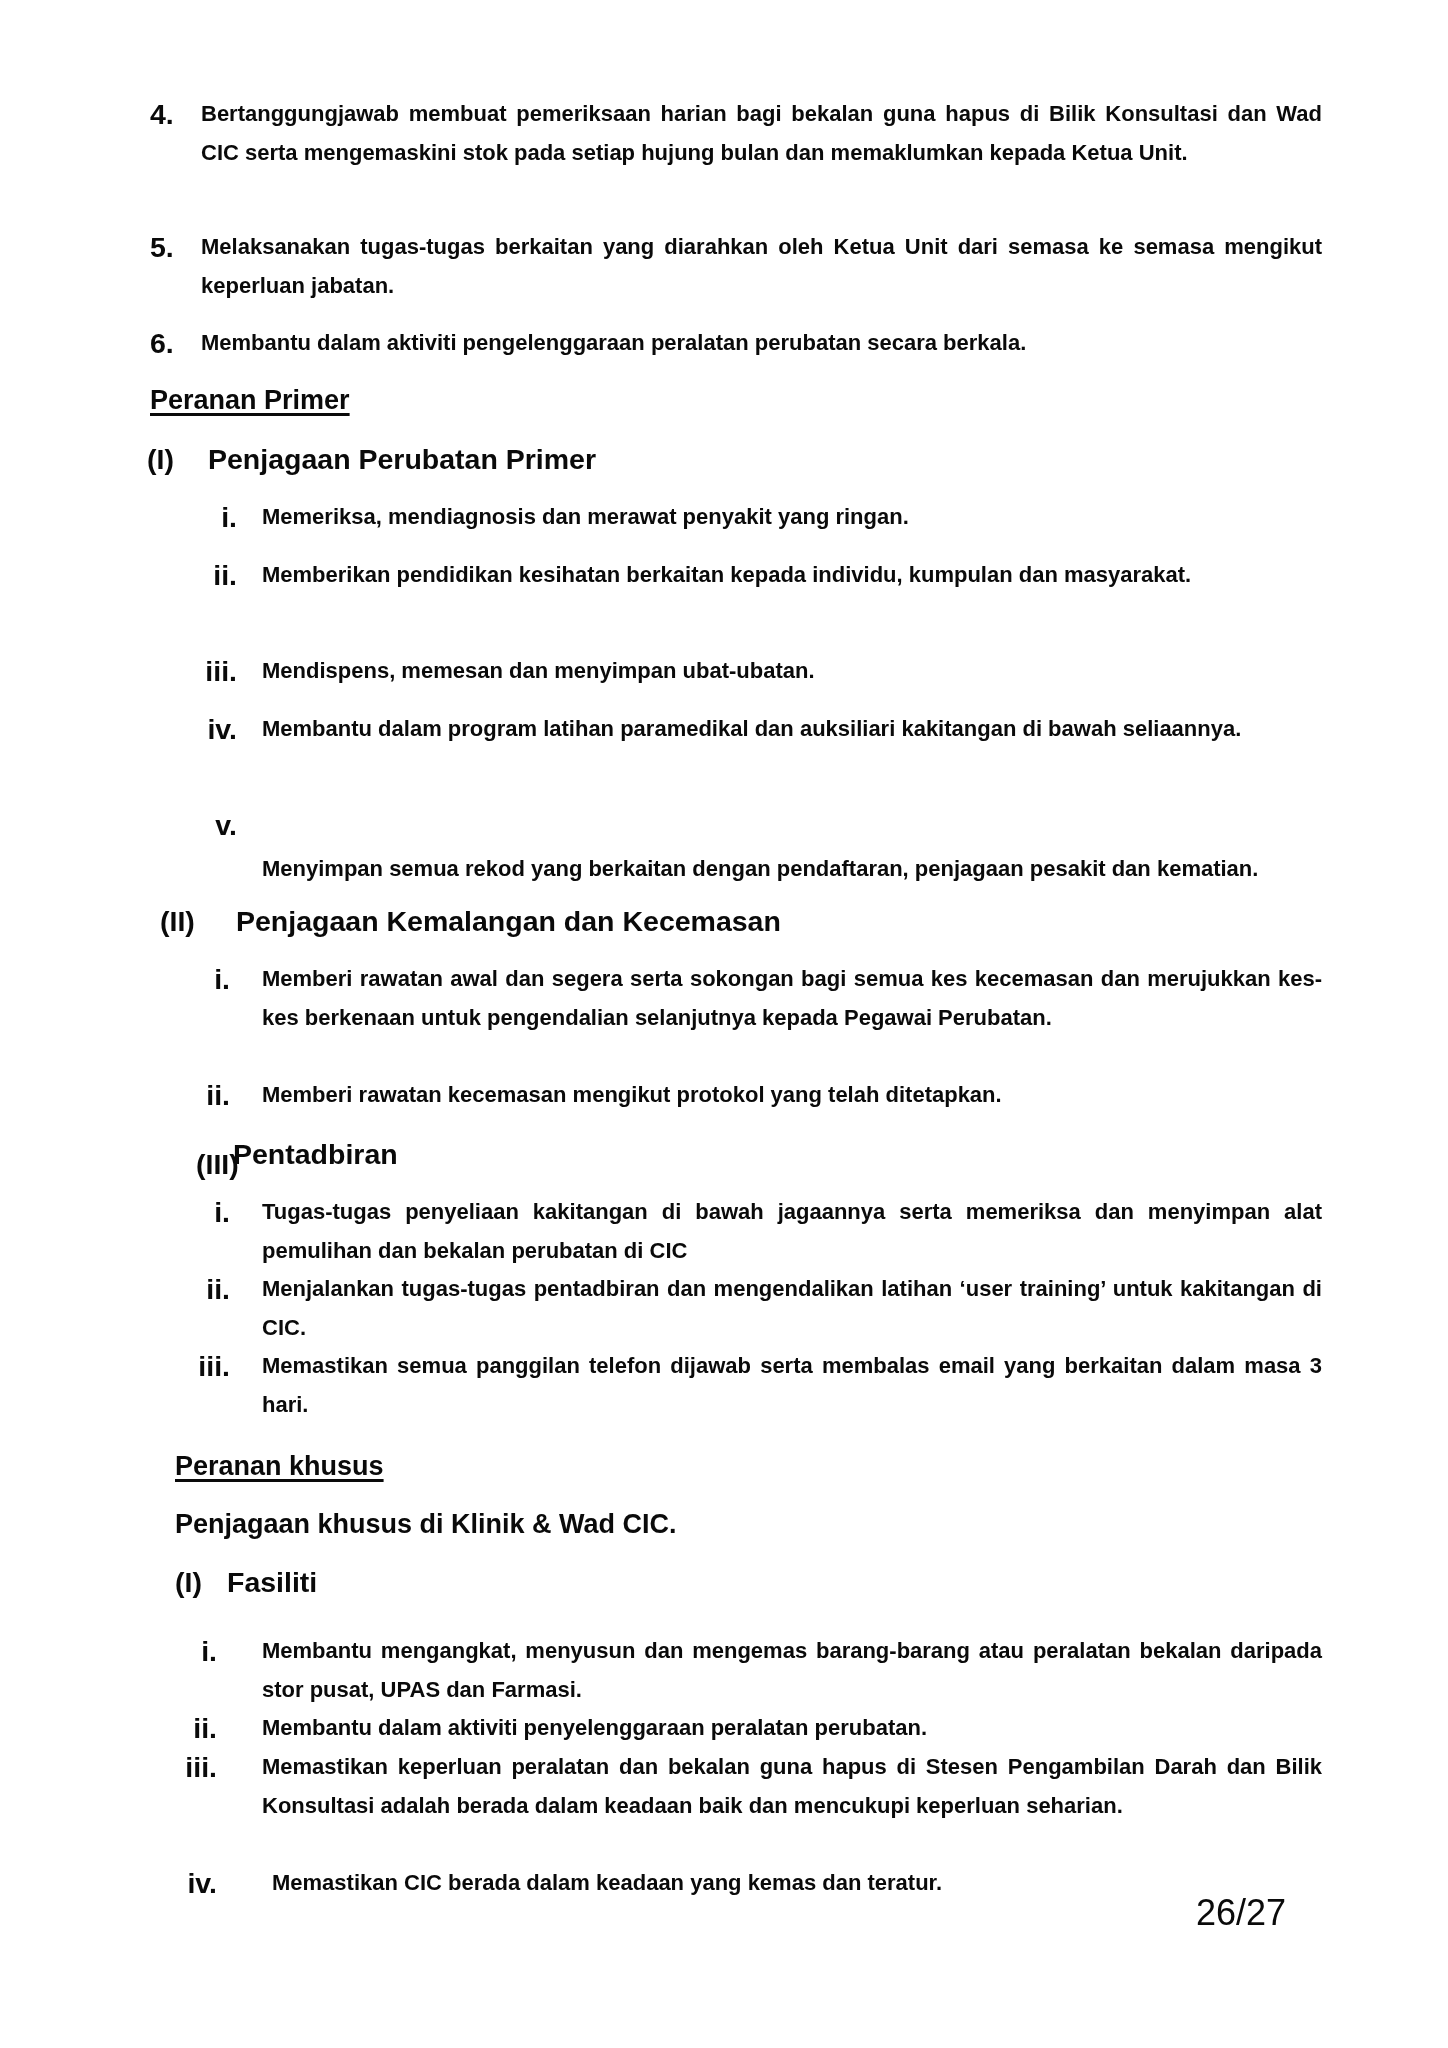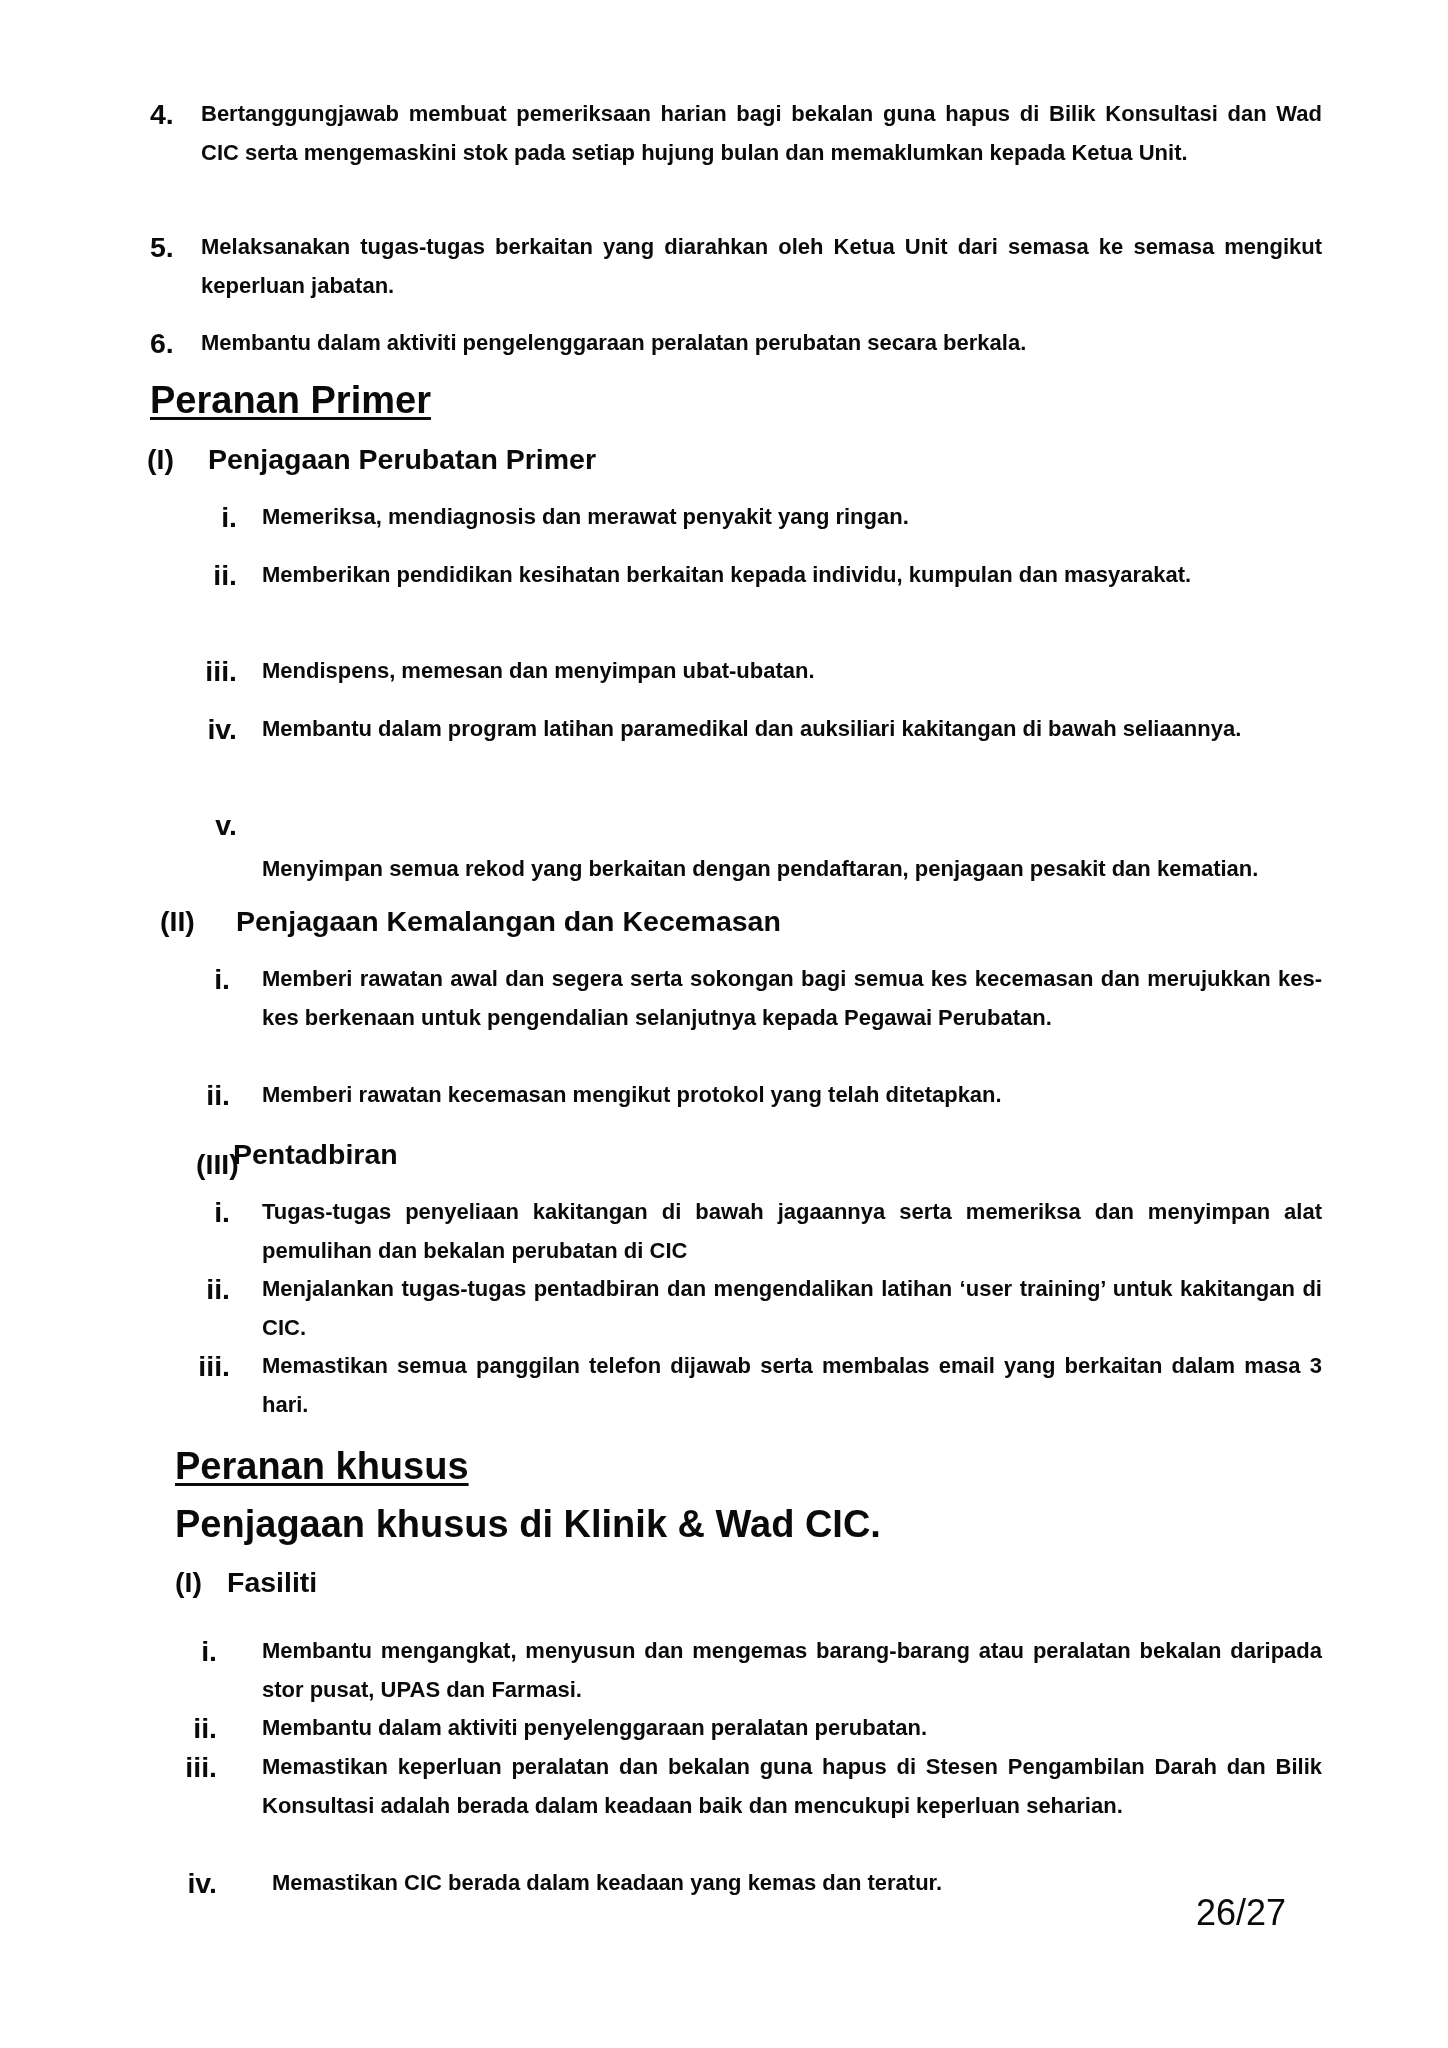--- a/index.html
+++ b/index.html
@@ -1,19 +1,19 @@
 <!DOCTYPE html>
 <html><head>
 <meta charset="utf-8">
 <style>
   html, body { margin:0; padding:0; background:#ffffff; }
   body { width:1448px; height:2048px; position:relative; overflow:hidden;
          font-family:"Liberation Sans", sans-serif; color:#0a0a0a; }
   .page { position:absolute; left:0; top:0; width:1448px; height:2048px; }
-  .blk { position:absolute; font-weight:bold; font-size:38px; line-height:38.5px; }
+  .blk { position:absolute; font-weight:bold; font-size:27px; line-height:38.5px; }
   .num { position:absolute; font-weight:bold; font-size:28.5px; line-height:38.5px; }
   .txt { position:absolute; font-weight:bold; font-size:22px; line-height:38.5px; text-align:justify; }
   .txt.last-left { text-align:justify; text-align-last:left; }
   .head-u { text-decoration:underline; text-decoration-thickness:3px; text-underline-offset:4px; }
   .rnum { text-align:right; }
   .pageno { position:absolute; font-weight:normal; font-size:36px; line-height:32px; }
 </style>
 </head>
 <body>
 

